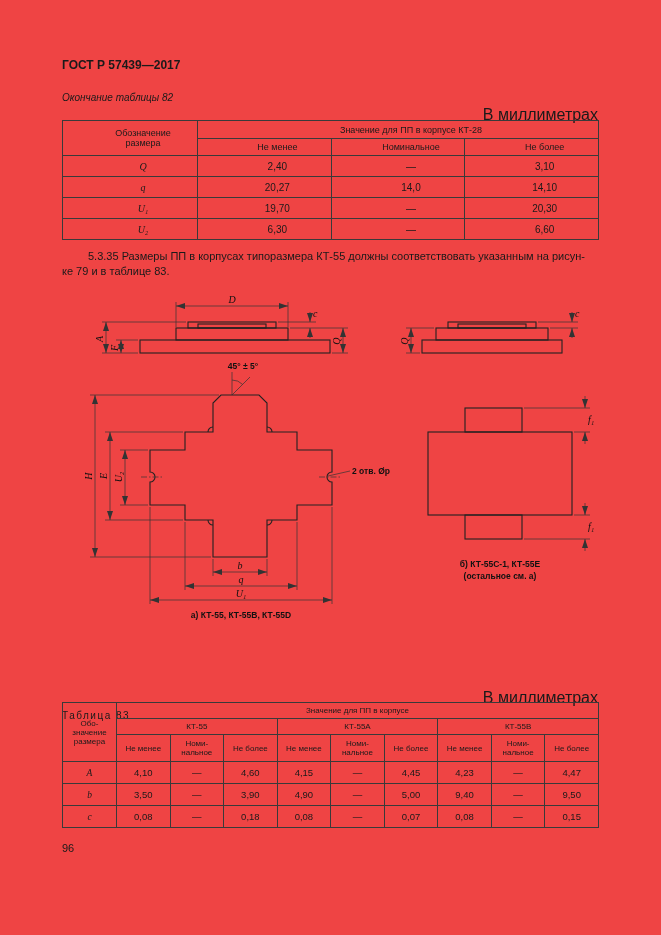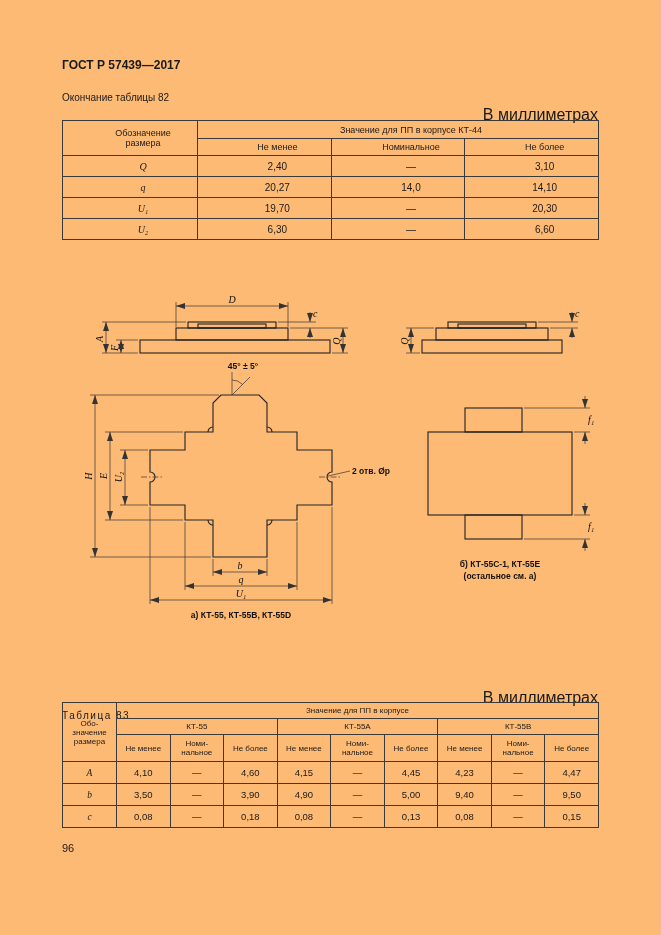--- a/index.html
+++ b/index.html
@@ -1,21 +1,21 @@
 <!DOCTYPE html>
 <html><head>
 <meta charset="utf-8">
 <style>
   * { margin:0; padding:0; box-sizing:border-box; }
   html,body { width:661px; height:935px; }
   body { background:#ffffff; font-family:"Liberation Sans","DejaVu Sans",sans-serif; color:#1a1a1a; position:relative; }
-  .page { position:absolute; inset:0; background:#fdba74; overflow:hidden; }
+  .page { position:absolute; inset:0; background:#ef4444; overflow:hidden; }
 
   .doc-header { position:absolute; left:62px; top:58px; font-size:12px; font-weight:bold; }
-  .t82-caption { position:absolute; left:62px; top:92px; font-size:10px; }
+  .t82-caption { position:absolute; left:62px; top:92px; font-size:10px; font-style:italic; }
   .units { position:absolute; right:63px; font-size:16px; }
   .units82 { top:106px; }
   .units83 { top:689px; }
 
   table { border-collapse:collapse; position:absolute; left:62px; table-layout:fixed; border:1.5px solid #222; }
   td { border:1px solid #3a3a3a; text-align:center; vertical-align:middle; padding:1px 2px; }
 
   .t82 { top:120px; width:537px; }
   .t82 col.c0 { width:135px; }
   .t82 tr.hr1 { height:18px; }
@@ -65,21 +65,21 @@
         <col class="c0">
         <col>
         <col>
         <col>
       </colgroup>
     <tbody>
       <tr class="hr1">
         <td rowspan="2" class="hd">
             <div class="cw">Обозначение размера</div>
           </td>
-        <td colspan="3" class="hd">Значение для ПП в корпусе КТ-44</td>
+        <td colspan="3" class="hd">Значение для ПП в корпусе КТ-28</td>
       </tr>
       <tr class="hr2">
         <td class="hd">Не менее</td>
         <td class="hd">Номинальное</td>
         <td class="hd">Не более</td>
       </tr>
       <tr class="data">
         <td class="sym">Q</td>
         <td>2,40</td>
         <td>—</td>
@@ -99,20 +99,21 @@
       </tr>
       <tr class="data">
         <td class="sym">U₂</td>
         <td>6,30</td>
         <td>—</td>
         <td>6,60</td>
       </tr>
     </tbody>
   </table>
 
+  <p class="para"><span>5.3.35 Размеры ПП в корпусах типоразмера КТ-55 должны соответствовать указанным на рисун-</span><br><span>ке 79 и в таблице 83.</span></p>
 
   <svg class="fig" width="537" height="348" viewBox="0 0 537 348">
     <defs>
       <marker id="arr" markerUnits="userSpaceOnUse" markerWidth="9" markerHeight="6" refX="9" refY="3" orient="auto-start-reverse">
         <path d="M0,0 L9,3 L0,6 Z" fill="#333"></path>
       </marker>
     </defs>
 
     <g class="outline">
       <rect x="78" y="50" width="190" height="13"></rect>
@@ -286,21 +287,21 @@
         <td>—</td>
         <td>9,50</td>
       </tr>
       <tr class="data">
         <td class="sym">c</td>
         <td>0,08</td>
         <td>—</td>
         <td>0,18</td>
         <td>0,08</td>
         <td>—</td>
-        <td>0,13</td>
+        <td>0,07</td>
         <td>0,08</td>
         <td>—</td>
         <td>0,15</td>
       </tr>
     </tbody>
   </table>
 
   <div class="page-number">96</div>
 
 </div>

